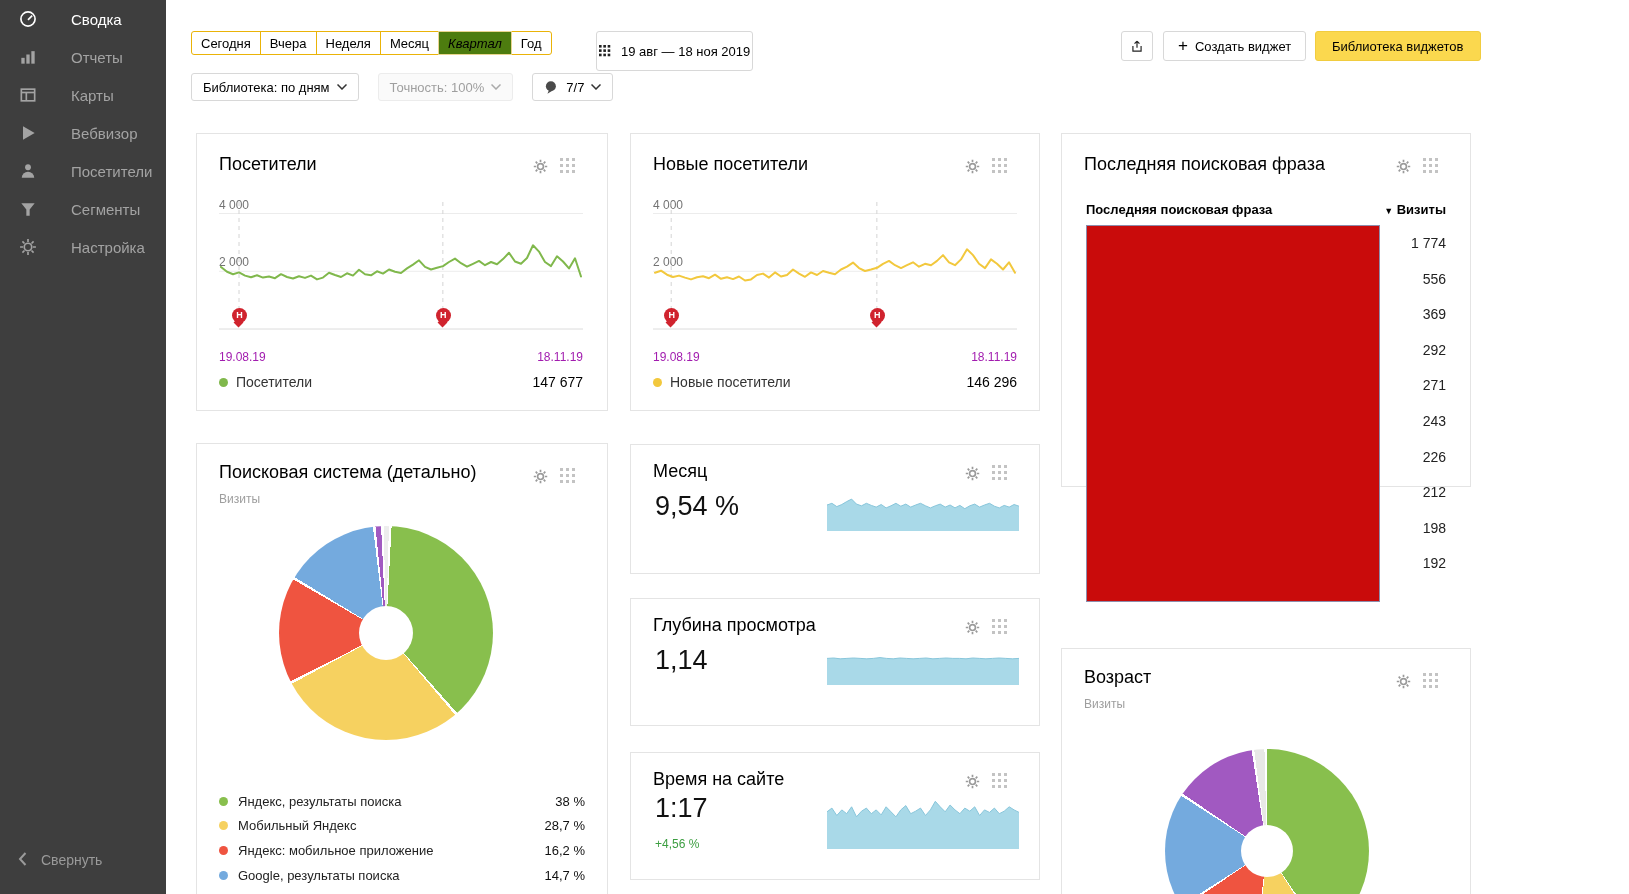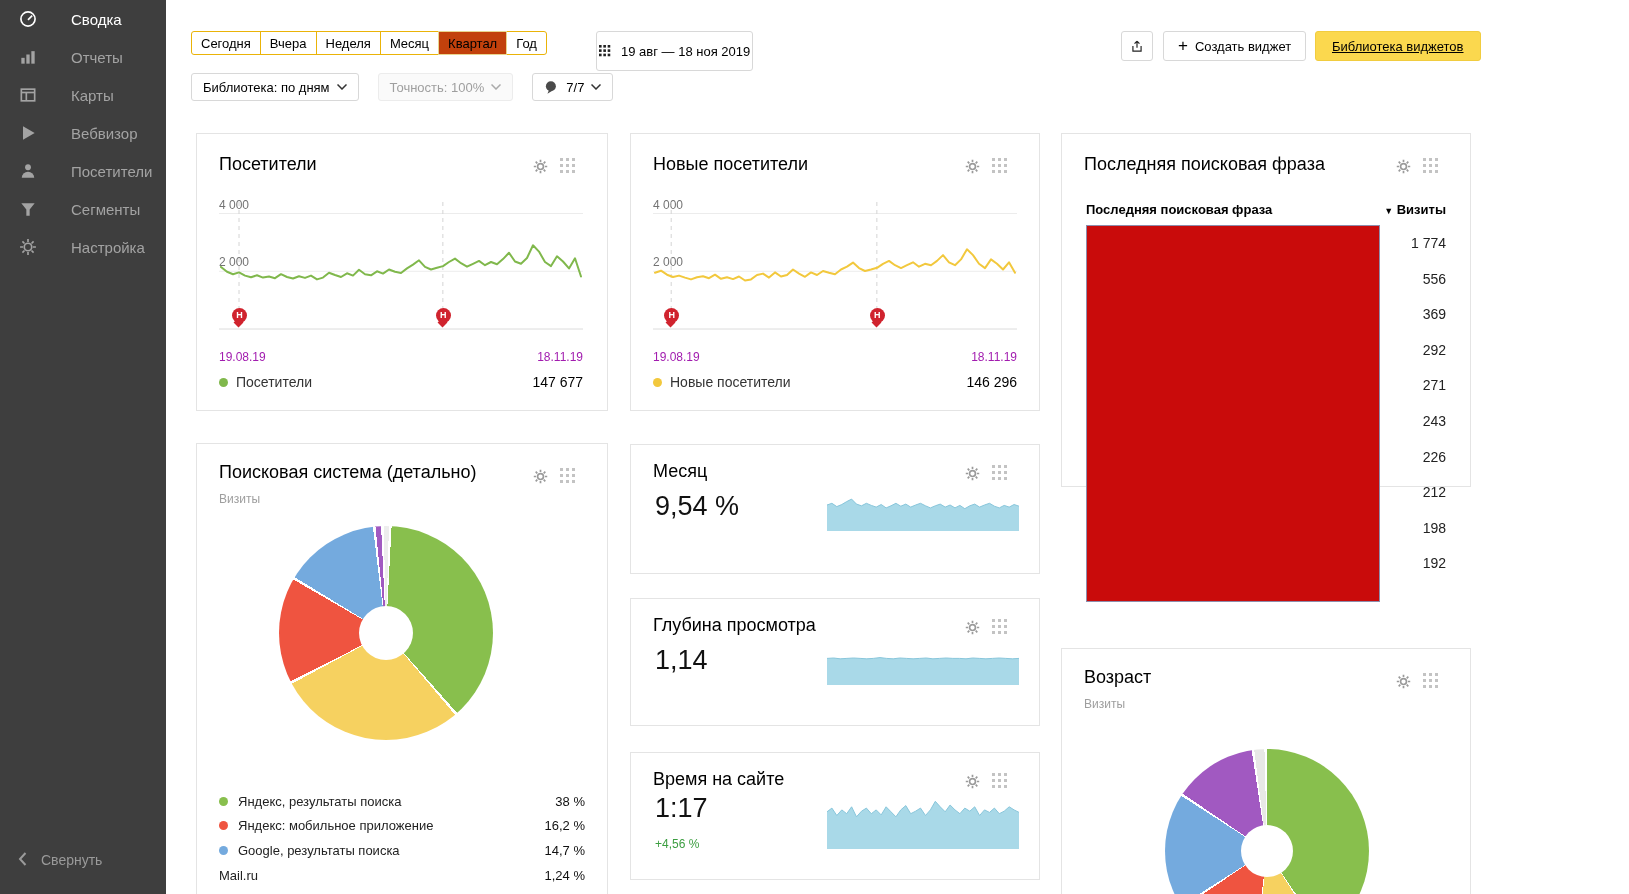--- a/index.html
+++ b/index.html
@@ -18,39 +18,39 @@
 
   
   .content { position:absolute; left:166px; top:0; width:1463px; height:894px; overflow:hidden; }
 
   
   .periods { position:absolute; left:25px; top:31px; display:flex; }
   .pbtn { height:24px; padding:0 9px; background:#fff; border:1px solid #eab308; margin-left:-1px;
           font-size:13px; font-family:inherit; cursor:pointer; display:flex; align-items:center; }
   .pbtn:first-child { border-radius:3px 0 0 3px; margin-left:0; }
   .pbtn:last-child { border-radius:0 3px 3px 0; }
-  .pbtn.sel { background:#c2410c; border-color:#e9d58e; position:relative; z-index:2; }
+  .pbtn.sel { background:#4d7c0f; border-color:#e9d58e; position:relative; z-index:2;font-style:italic; }
   .datebtn { position:absolute; left:430px; top:31px; height:40px; padding:0 2px; background:#fff;
              border:1px solid #d8d8d8; border-radius:3px; font-size:13px; display:flex;
              align-items:center; gap:9px; cursor:pointer; }
   .row2 { position:absolute; top:73px; left:25px; display:flex; gap:19px; }
   .dbtn { height:28px; padding:0 11px; background:#fff; border:1px solid #d8d8d8; border-radius:3px;
           font-size:13px; display:flex; align-items:center; gap:7px; cursor:pointer; }
   .dbtn.muted { background:#fafafa; border-color:#ececec; color:#9f9f9f; }
   .chev { width:10px; height:6px; }
   .exportbtn { position:absolute; left:955px; top:31px; width:32px; height:30px; background:#fff;
                border:1px solid #d8d8d8; border-radius:3px; display:flex; align-items:center;
                justify-content:center; cursor:pointer; }
   .createbtn { position:absolute; left:997px; top:31px; height:30px; padding:0 14px; background:#fff;
                border:1px solid #d8d8d8; border-radius:3px; font-size:13px; display:flex;
                align-items:center; gap:7px; cursor:pointer; }
   .createbtn .plus { font-size:17px; line-height:1; position:relative; top:-1px; }
   .librarybtn { position:absolute; left:1149px; top:31px; height:30px; padding:0 16px; background:#fbd84e;
                 border:1px solid #f1cc3f; border-radius:3px; font-size:13px; display:flex;
-                align-items:center; cursor:pointer;text-decoration:underline; }
+                align-items:center; cursor:pointer; }
 
   
   .card { position:absolute; background:#fff; border:1px solid #e4e4e4; }
   .card-title { position:absolute; left:22px; top:20px; font-size:18px; color:#000; }
   .card-sub { position:absolute; left:22px; top:50px; font-size:12px; color:#9e9e9e; }
   .card-gear { position:absolute; right:58px; top:24px; width:17px; height:17px; color:#9a9a9a; cursor:pointer; }
   .card-grip { position:absolute; right:32px; top:24px; width:15px; height:15px; color:#c3c3c3; cursor:grab; }
 
   
   .line-chart { position:absolute; left:22px; top:62px; width:364px; height:150px; }
@@ -350,20 +350,25 @@
         <rect x="12" y="12" width="3" height="3"></rect>
       </svg>
     <div class="donut" style="left: 82px; top: 82px; width: 214px; height: 214px; background-image: conic-gradient(from 3deg, rgb(136, 191, 77) 0%, rgb(136, 191, 77) 37.6%, rgb(255, 255, 255) 37.6%, rgb(255, 255, 255) 38%, rgb(246, 209, 96) 38%, rgb(246, 209, 96) 66.3%, rgb(255, 255, 255) 66.3%, rgb(255, 255, 255) 66.7%, rgb(239, 84, 64) 66.7%, rgb(239, 84, 64) 82.5%, rgb(255, 255, 255) 82.5%, rgb(255, 255, 255) 82.9%, rgb(116, 170, 222) 82.9%, rgb(116, 170, 222) 97.2%, rgb(255, 255, 255) 97.2%, rgb(255, 255, 255) 97.6%, rgb(161, 89, 193) 97.6%, rgb(161, 89, 193) 98.44%, rgb(255, 255, 255) 98.44%, rgb(255, 255, 255) 98.84%, rgb(237, 237, 237) 98.84%, rgb(237, 237, 237) 99.6%, rgb(255, 255, 255) 99.6%, rgb(255, 255, 255) 100%);">
       <div class="hole" style="width:54px; height:54px;"></div>
     </div>
     <div class="pie-legend">
       <div class="row">
           <span class="dot" style="background:#88bf4d"></span>
           <span>Яндекс, результаты поиска</span>
           <span class="val">38 %</span>
+        </div>
+      <div class="row">
+          <span class="dot" style="background:#f6d160"></span>
+          <span>Мобильный Яндекс</span>
+          <span class="val">28,7 %</span>
         </div>
       <div class="row">
           <span class="dot" style="background:#ef5440"></span>
           <span>Яндекс: мобильное приложение</span>
           <span class="val">16,2 %</span>
         </div>
       <div class="row">
           <span class="dot" style="background:#74aade"></span>
           <span>Google, результаты поиска</span>
           <span class="val">14,7 %</span>

